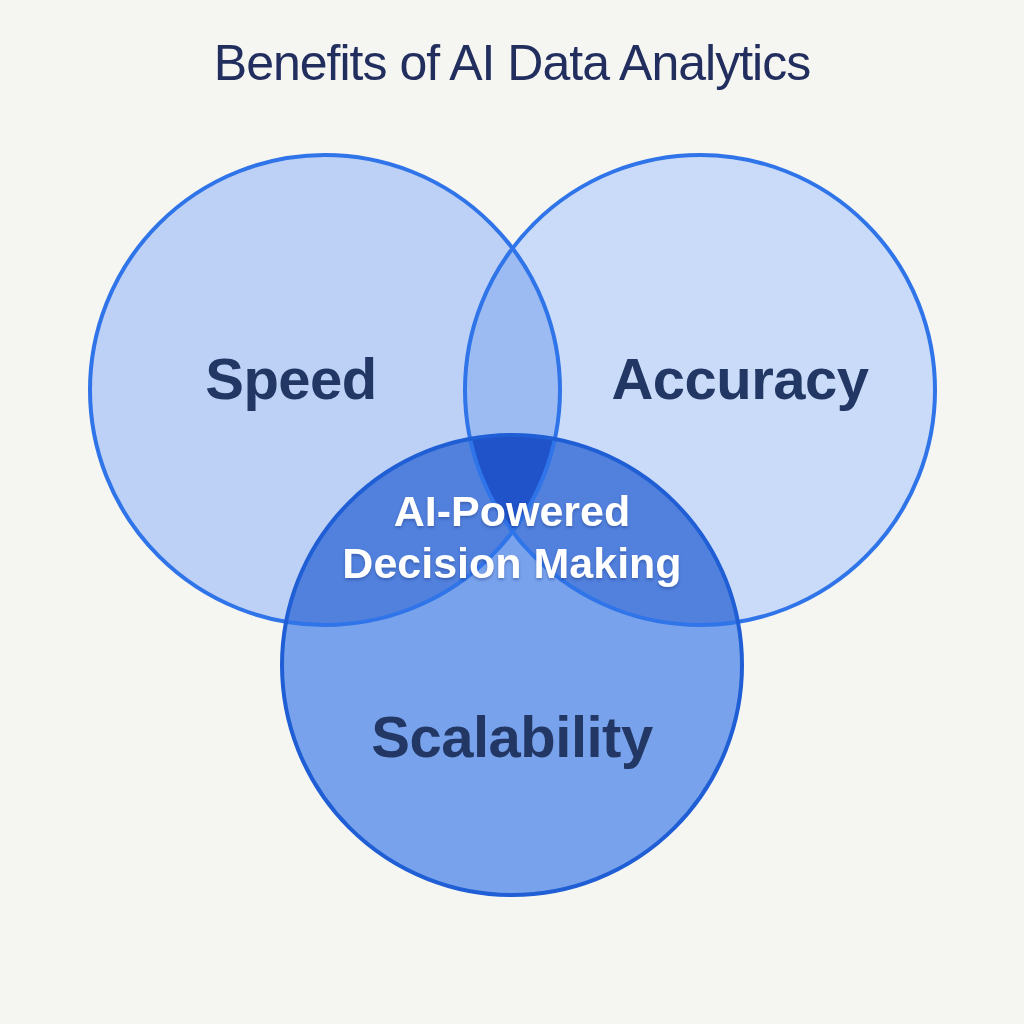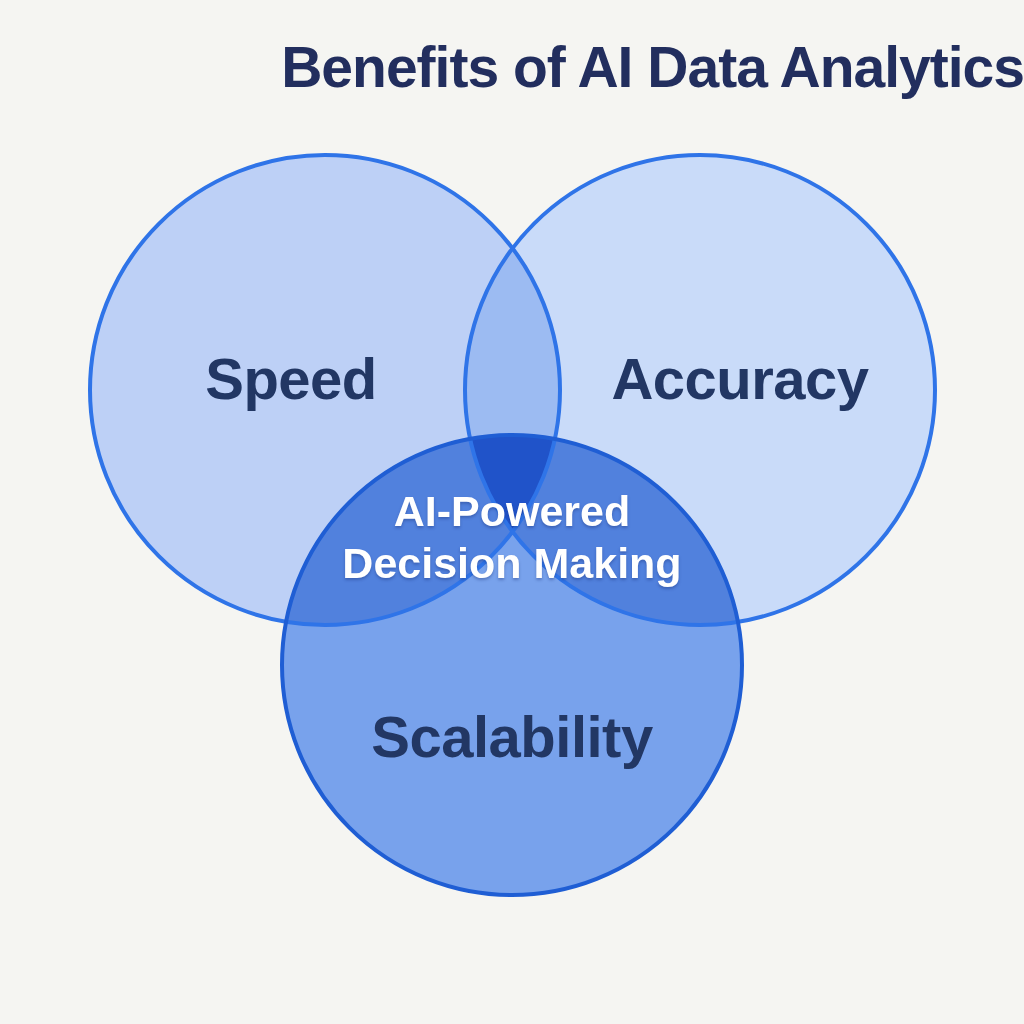--- a/index.html
+++ b/index.html
@@ -9,23 +9,23 @@
     height: 1024px;
     background: #f5f5f2;
     font-family: "Liberation Sans", sans-serif;
     overflow: hidden;
   }
   .title {
     position: absolute;
     top: 34px;
     left: 0;
     width: 100%;
-    text-align: right;
-    font-size: 57px;
-    font-weight: 700;
+    text-align: center;
+    font-size: 50px;
+    font-weight: 400;
     letter-spacing: -1px;
     color: #222e5e;
   }
   svg.venn {
     position: absolute;
     inset: 0;
   }
   .set-label {
     font-family: "Liberation Sans", sans-serif;
     font-size: 58px;

